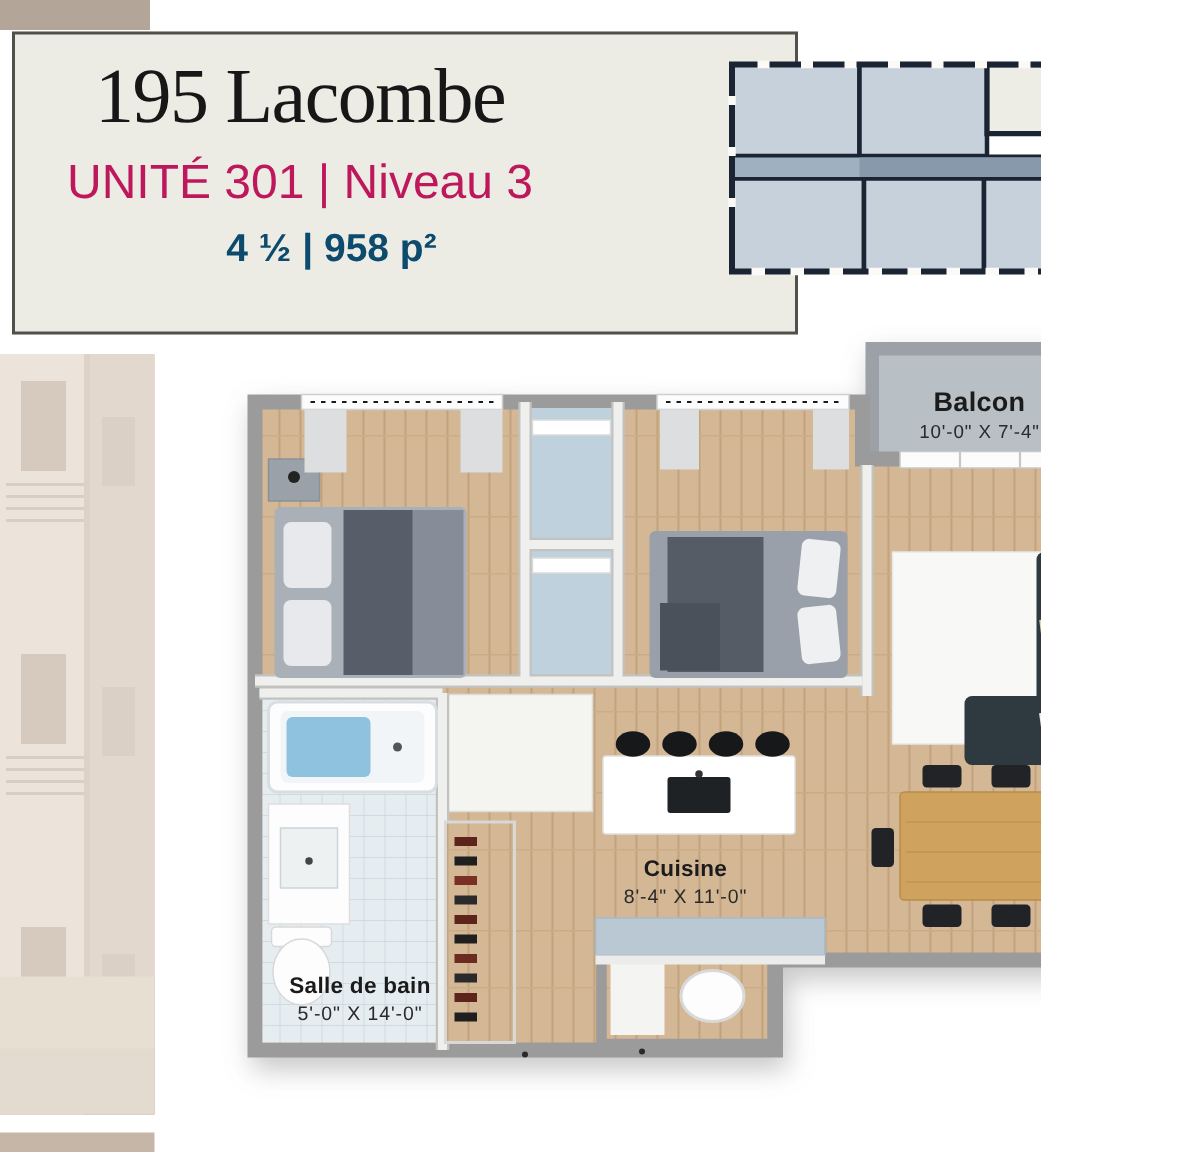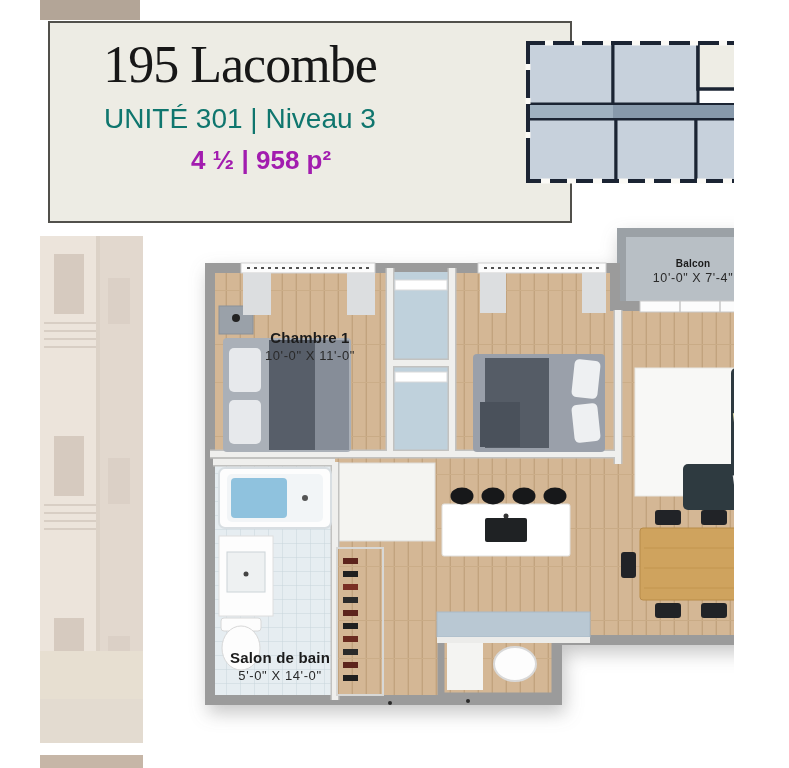--- a/index.html
+++ b/index.html
@@ -1,17 +1,17 @@
 <!DOCTYPE html>
 <html><head>
 <meta charset="utf-8">
 <style>
   html,body{margin:0;padding:0;background:#ffffff;}
   #page{position:relative;width:694px;height:768px;background:#ffffff;overflow:hidden;
-        font-family:"Liberation Sans",sans-serif;margin-left:40px;}
+        font-family:"Liberation Sans",sans-serif;}
 
   
   .tan-top{position:absolute;left:0;top:0;width:100px;height:20px;background:#b3a597;}
   .tan-bottom{position:absolute;left:0;top:755px;width:103px;height:13px;background:#c6b6a7;}
 
   
   .photo-strip{position:absolute;left:0;top:236px;width:103px;height:507px;background:#d8c9ba;overflow:hidden;}
   .ps-side{position:absolute;left:60px;top:0;width:43px;height:100%;background:#c2b09f;}
   .ps-edge{position:absolute;left:56px;top:0;width:4px;height:100%;background:#a8937f;opacity:.7;}
   .ps-balcony{position:absolute;left:4px;width:52px;height:104px;}
@@ -24,35 +24,35 @@
   .ps-ground{position:absolute;left:0;bottom:0;width:103px;height:92px;background:#ccbfa6;}
   .ps-road{position:absolute;left:0;bottom:0;width:103px;height:44px;background:#c4b6a4;}
   .ps-wash{position:absolute;left:0;top:0;width:100%;height:100%;background:rgba(255,253,250,.52);}
 
   
   .title-box{position:absolute;left:8px;top:21px;width:524px;height:202px;
              background:#edece4;border:2px solid #51504b;box-sizing:border-box;z-index:2;}
   .title-col{position:absolute;left:0;top:12px;width:380px;text-align:center;}
   .page-title{font-family:"Liberation Serif",serif;font-size:52px;font-weight:500;
               color:#171717;letter-spacing:-1px;line-height:1.15;margin:0;}
-  .unit-subtitle{font-size:28px;color:#0f766e;margin-top:8px;letter-spacing:0px;}
-  .unit-details{font-size:26px;font-weight:bold;color:#a21caf;margin-top:10px;margin-left:42px;}
+  .unit-subtitle{font-size:32px;color:#be185d;margin-top:8px;letter-spacing:0px;}
+  .unit-details{font-size:26px;font-weight:bold;color:#0c4a6e;margin-top:10px;margin-left:42px;}
 
   
   .keyplan{position:absolute;left:483px;top:36px;width:266px;height:152px;z-index:3;}
 
   
   .plan{position:absolute;left:145px;top:222px;width:620px;height:524px;}
   .plan svg{filter:drop-shadow(3px 8px 9px rgba(70,70,70,.30));}
 
   .room-label{position:absolute;transform:translateX(-50%);text-align:center;
               color:#1b1b1b;line-height:1.3;white-space:nowrap;z-index:5;}
   .room-name{font-weight:bold;font-size:15px;letter-spacing:.2px;}
   .room-dims{font-size:13px;color:#2a2a2a;letter-spacing:.6px;}
-  .room-label.small .room-name{font-size:10px;}
+  .room-label.small .room-name{font-size:18px;}
   .room-label.small .room-dims{font-size:12.5px;}
 </style>
 </head>
 <body>
 
 <div id="page">
 
   <div class="tan-top"></div>
 
   <div class="photo-strip">
@@ -275,22 +275,22 @@
         <circle cx="205" cy="481" r="2"></circle>
         <circle cx="283" cy="479" r="2"></circle>
       </g>
     </svg>
   </div>
 
   <div class="room-label small" style="left:653px;top:257px;">
     <div class="room-name">Balcon</div>
     <div class="room-dims">10'-0" X 7'-4"</div>
   </div>
-  <div class="room-label" style="left:270px;top:328px;">
-    <div class="room-name">Chambre 1</div>
-    <div class="room-dims">10'-0" X 11'-0"</div>
+  <div class="room-label" style="left:457px;top:570px;">
+    <div class="room-name">Cuisine</div>
+    <div class="room-dims">8'-4" X 11'-0"</div>
   </div>
   <div class="room-label" style="left:240px;top:648px;">
-    <div class="room-name">Salon de bain</div>
+    <div class="room-name">Salle de bain</div>
     <div class="room-dims">5'-0" X 14'-0"</div>
   </div>
 
 </div>
 
 </body></html>

